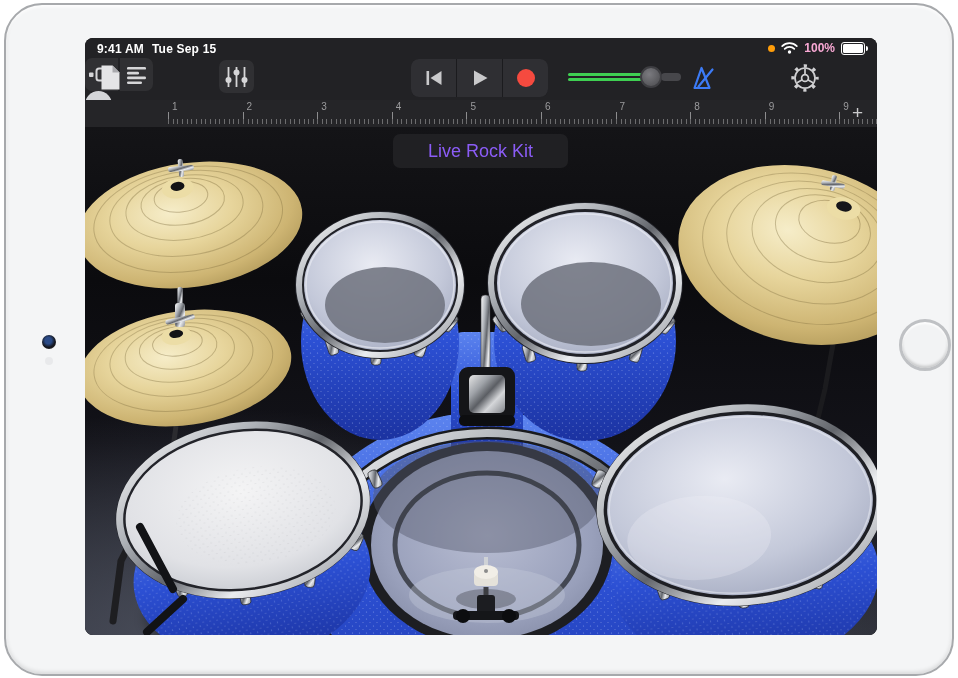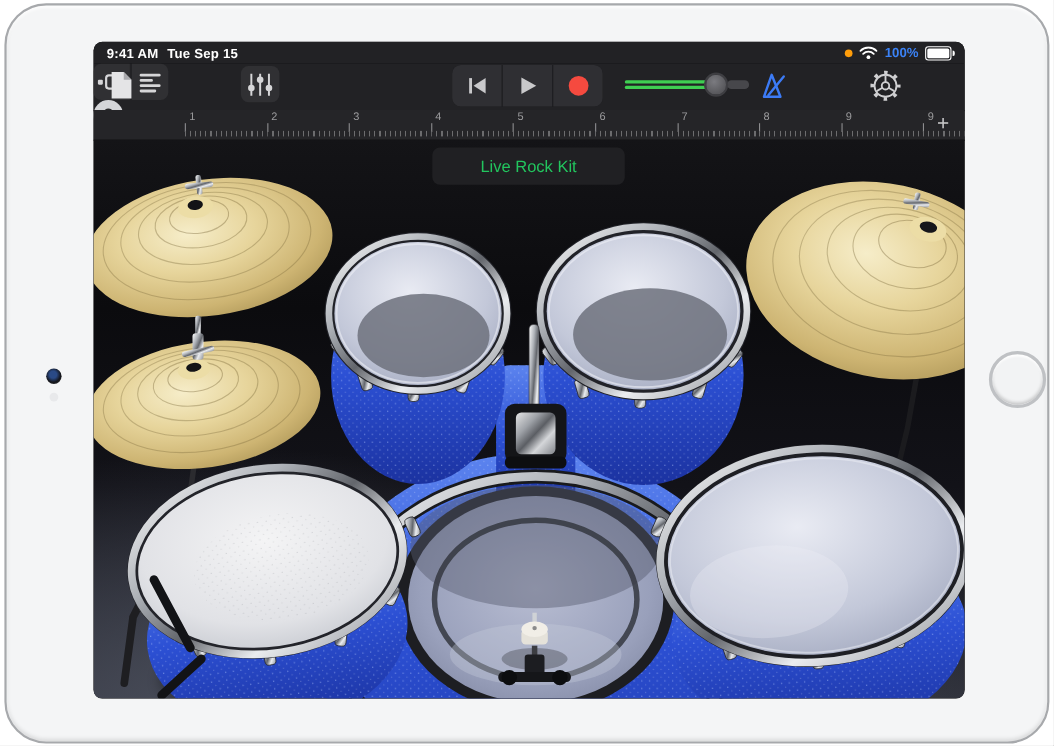--- a/index.html
+++ b/index.html
@@ -17,21 +17,21 @@
     box-shadow:inset 0 2px 2px rgba(255,255,255,.9), inset 0 -2px 3px rgba(0,0,0,.18);}
   
   .screen{position:absolute;left:85px;top:38px;width:792px;height:597px;background:#000;
     border-radius:8px;overflow:hidden;}
   
   .statusbar{position:absolute;left:0;top:0;width:100%;height:20px;background:#222225;}
   .status-left{position:absolute;left:12px;top:4px;color:#fff;font-size:12px;font-weight:700;letter-spacing:.2px;}
   .status-left .date{font-weight:700;margin-left:8px;}
   .status-right{position:absolute;right:12px;top:0;height:20px;display:flex;align-items:center;gap:6px;}
   .orange-dot{width:7px;height:7px;border-radius:50%;background:var(--orange,#ff9d0a);}
-  .batt-label{color:#3b82f6;font-size:12px;font-weight:600;}
+  .batt-label{color:#f9a8d4;font-size:12px;font-weight:600;}
   .battery{position:relative;width:22px;height:11px;border:1px solid #fff;border-radius:3px;}
   .battery::before{content:"";position:absolute;inset:1px;background:#fff;border-radius:1.5px;}
   .battery::after{content:"";position:absolute;right:-4px;top:3px;width:2.5px;height:5px;background:#fff;border-radius:0 2px 2px 0;}
   
   .toolbar{position:absolute;left:0;top:20px;width:100%;height:42px;background:#222225;border-bottom:1px solid #171719;}
   .tbtn{position:absolute;display:grid;place-items:center;cursor:default;}
   .grp{background:#303033;border-radius:7px;}
   .doc-btn{left:10px;top:3px;width:30px;height:32px;}
   .viewgrp{left:52px;top:2px;width:68px;height:33px;display:flex;gap:2px;}
   .viewgrp .vbtn{width:33px;height:33px;background:#303033;display:grid;place-items:center;}
@@ -54,21 +54,21 @@
   .ruler{position:absolute;left:0;top:62px;width:100%;height:27px;background:#252528;border-bottom:1px solid #0a0a0a;overflow:hidden;}
   .ruler-inner{position:absolute;left:83px;top:0;height:100%;display:flex;}
   .rcell{position:relative;width:74.6px;height:27px;flex:0 0 auto;}
   .rnum{position:absolute;left:4px;top:1px;color:#9b9b9d;font-size:10px;}
   .rmaj{position:absolute;left:0;top:12px;width:1px;height:8px;background:#8d8d8f;}
   .rticks{position:absolute;left:0;right:2px;bottom:3px;height:5px;
     background:repeating-linear-gradient(90deg,#6c6c6e 0 1px,transparent 1px 4.66px);}
   .add-bar{position:absolute;right:14px;top:1px;color:#c9c9cb;font-size:19px;font-weight:400;line-height:24px;}
   
   .kit-btn{position:absolute;left:308px;top:96px;width:175px;height:34px;background:#202023;border-radius:7px;
-    color:#22c55e;font-size:15px;display:grid;place-items:center;z-index:5;text-align:right;}
+    color:#8b5cf6;font-size:18px;display:grid;place-items:center;z-index:5;text-align:right;}
   .kit{position:absolute;left:0;top:89px;width:792px;height:508px;}
   svg{display:block;}
   .icon-fill{fill:#d6d6d8;}
 </style>
 </head>
 <body>
 
 <div class="stage">
   <div class="device">
     <div class="camera"></div>

